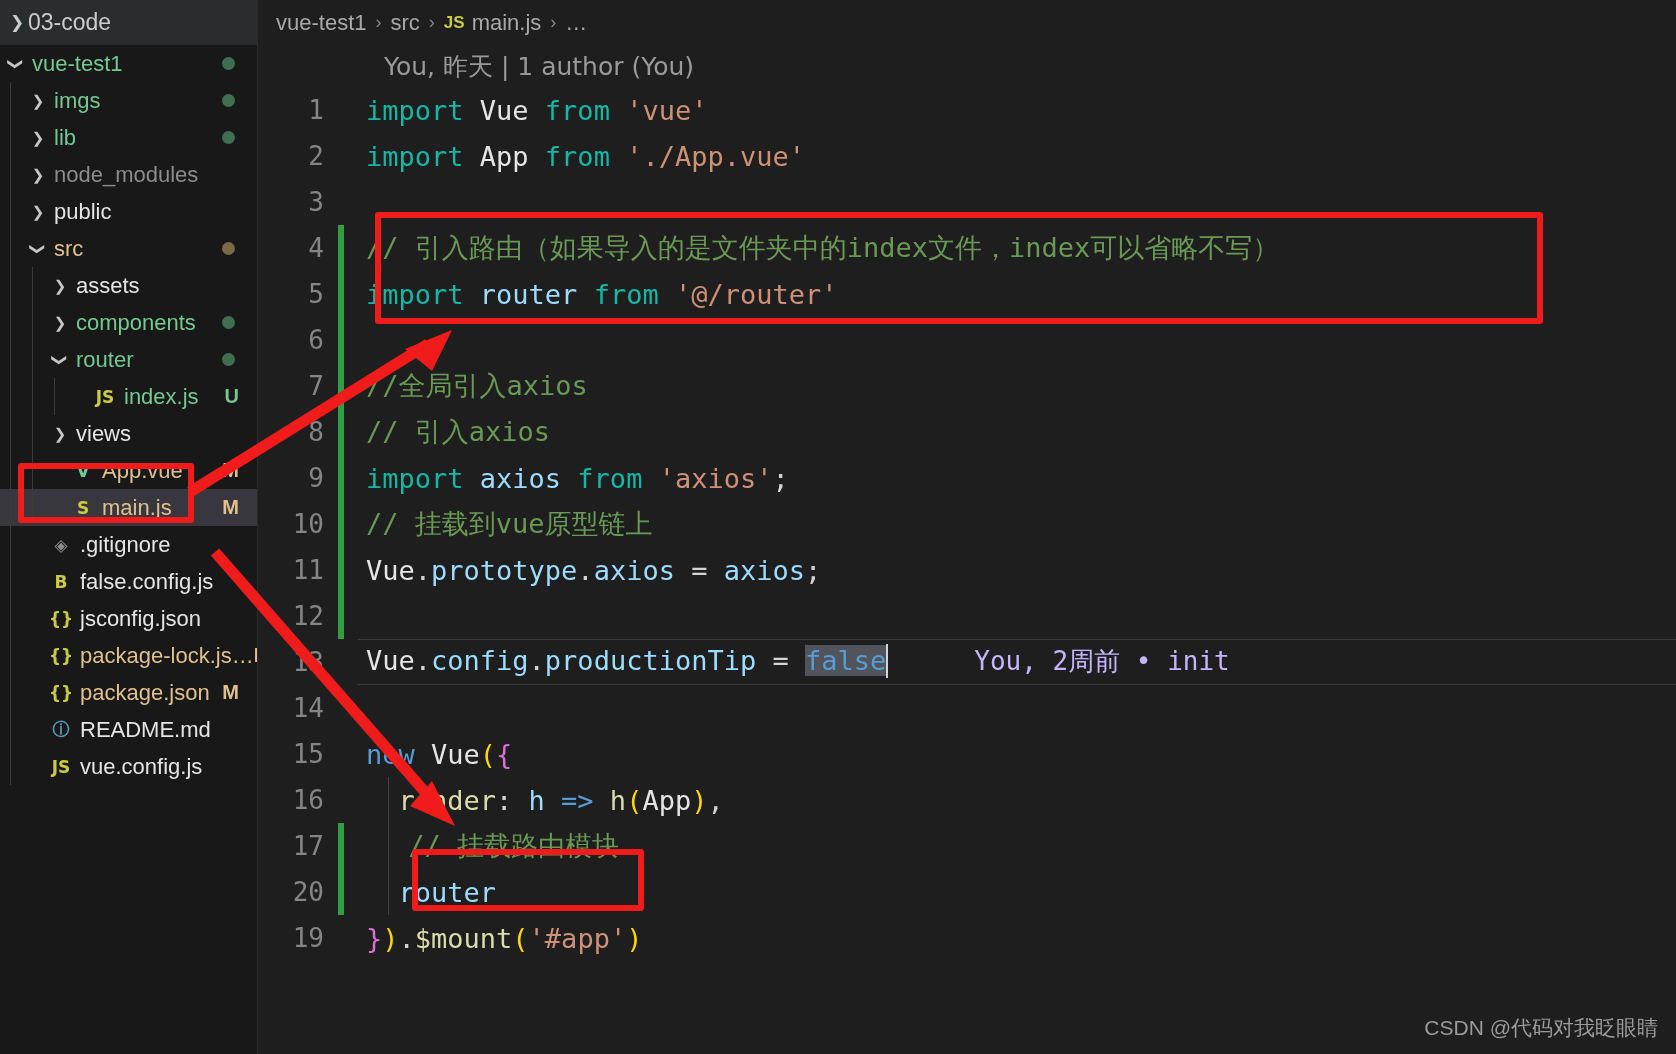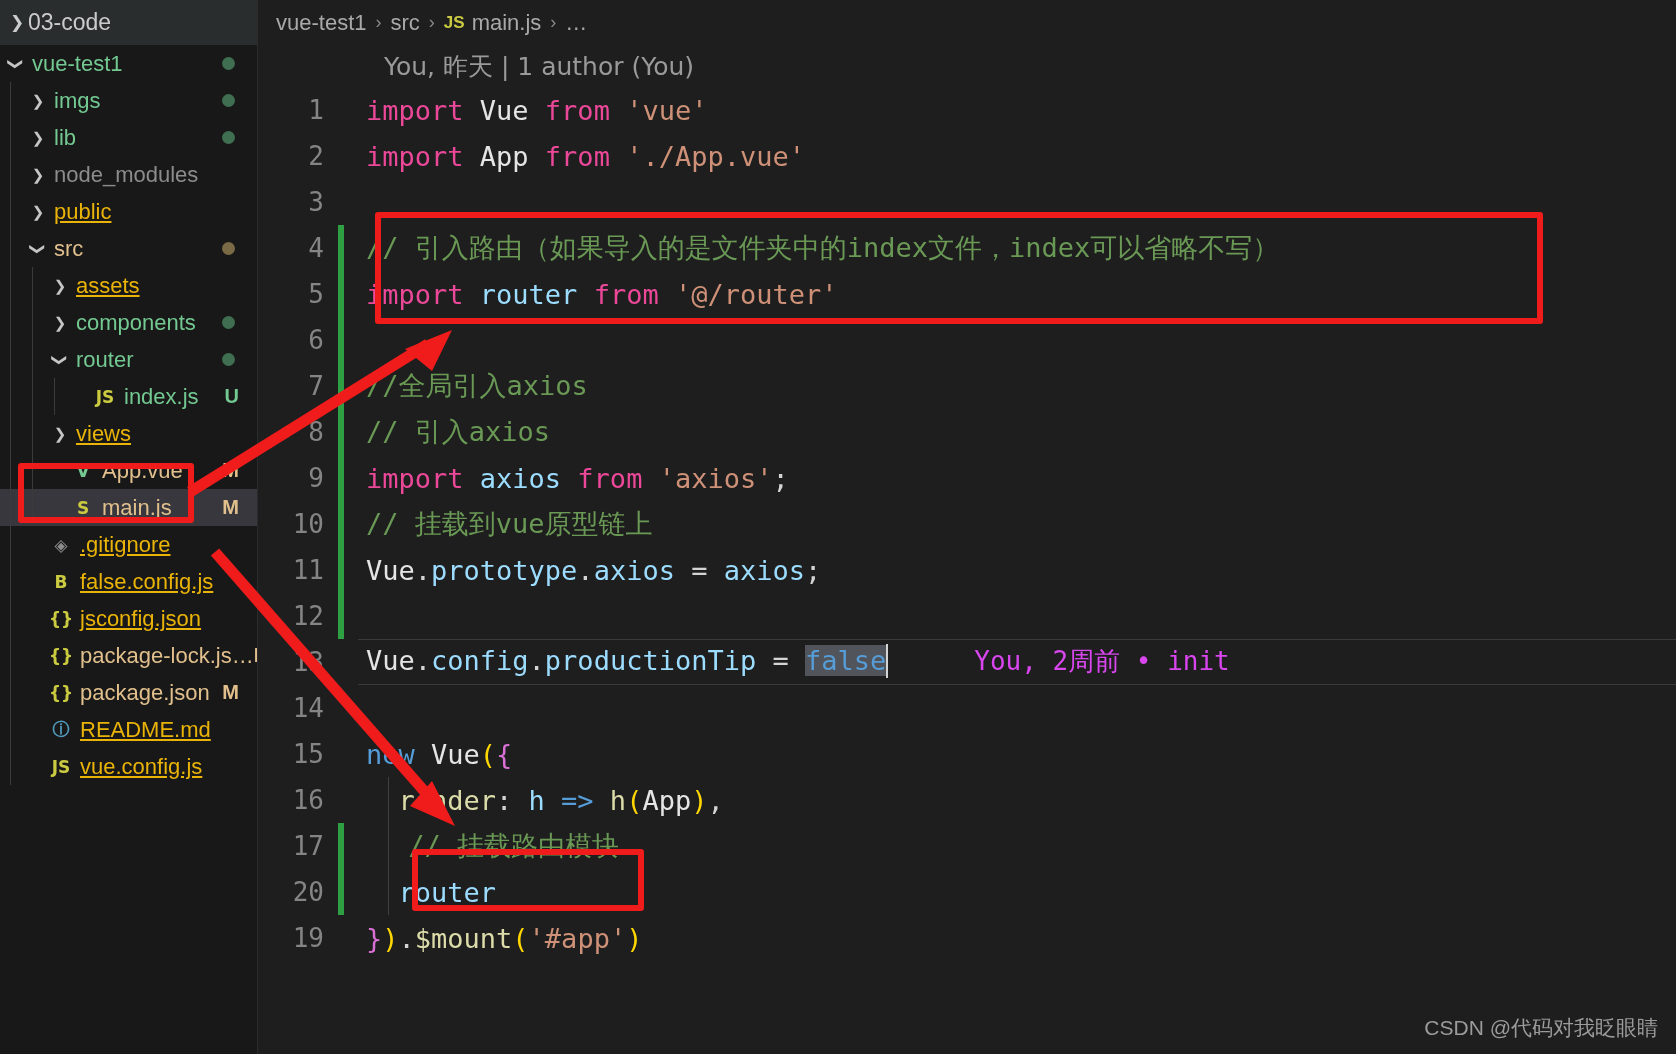--- a/index.html
+++ b/index.html
@@ -67,21 +67,21 @@
     font-weight: bold;
     padding-right: 10px;
   }
   .dot {
     margin-left: auto;
     width: 13px; height: 13px; border-radius: 50%;
     margin-right: 14px;
   }
   .c-green  { color: #73c991; }
   .c-gray   { color: #8c8c8c; }
-  .c-white  { color: #eab308; text-decoration: underline; }
+  .c-white  { color: #e5e5e5; }
   .c-orange { color: #e2c08d; }
   .c-yellow { color: #cbcb41; }
   .c-blue   { color: #519aba; }
   .bg-green { background: #3f6e50; }
   .bg-olive { background: #7a6a46; }
 
   
   .editor {
     flex: 1 1 auto;
     position: relative;
@@ -132,41 +132,41 @@
   .gc-green { background: #2ea043; }
   .ctext { padding-left: 22px; position: relative; }
   .indentguide {
     position: absolute;
     width: 1px; top: 0; bottom: 0;
     background: #404040;
     left: 130px;
   }
 
   
-  .t-kw      { color: #ec4899; }
+  .t-kw      { color: #14b8a6; }
   .t-var     { color: #9cdcfe; }
   .t-cls     { color: #e5e5e5; }
   .t-str     { color: #ce9178; }
   .t-cmt     { color: #6a9955; }
   .t-plain   { color: #d4d4d4; }
   .t-prop    { color: #dcdcaa; }
   .t-ctrl    { color: #569cd6; }
   .t-br1     { color: #ffd700; }
   .t-br2     { color: #da70d6; }
 
   .sel { background: #51545a; }
   .cursor {
     display:inline-block;
     width: 2px; height: 34px;
     background: #d4d4d4;
     vertical-align: middle;
     position: relative; top: -2px;
   }
   .blame-inline {
-    color: #d946ef;
+    color: #c4b5fd;
     font-size: 26px;
     padding-left: 86px;
     font-family: "DejaVu Sans Mono", monospace;
   }
   .line13bg {
     position: absolute;
     left: 100px; right: 0; top: 0; height: 46px;
     border-top: 1px solid #3a3a3a;
     border-bottom: 1px solid #3a3a3a;
     pointer-events: none;

